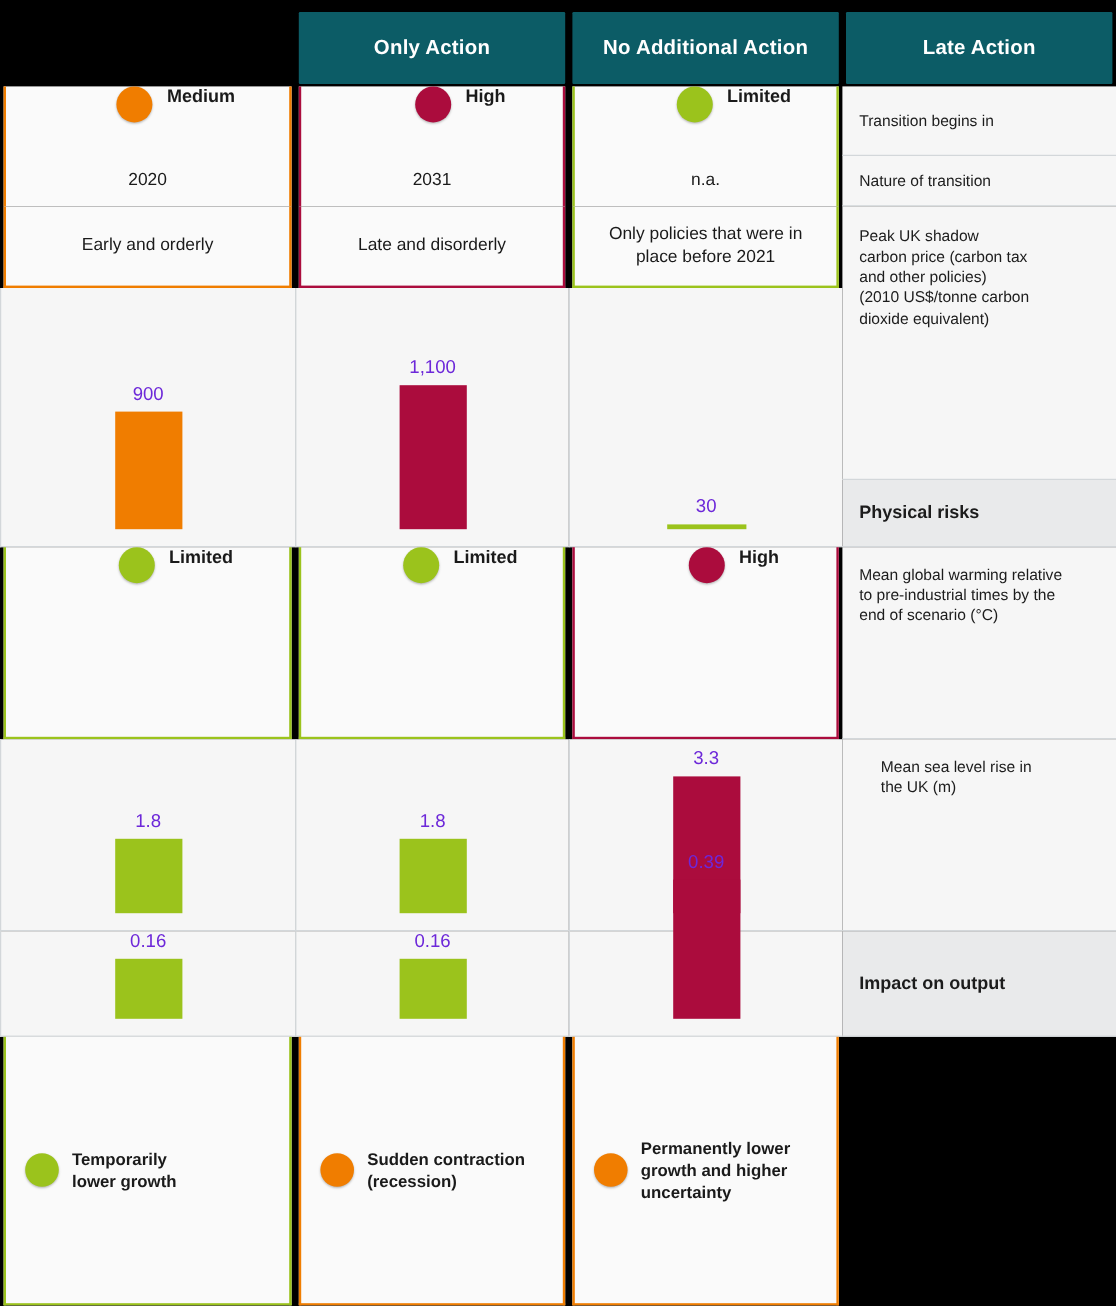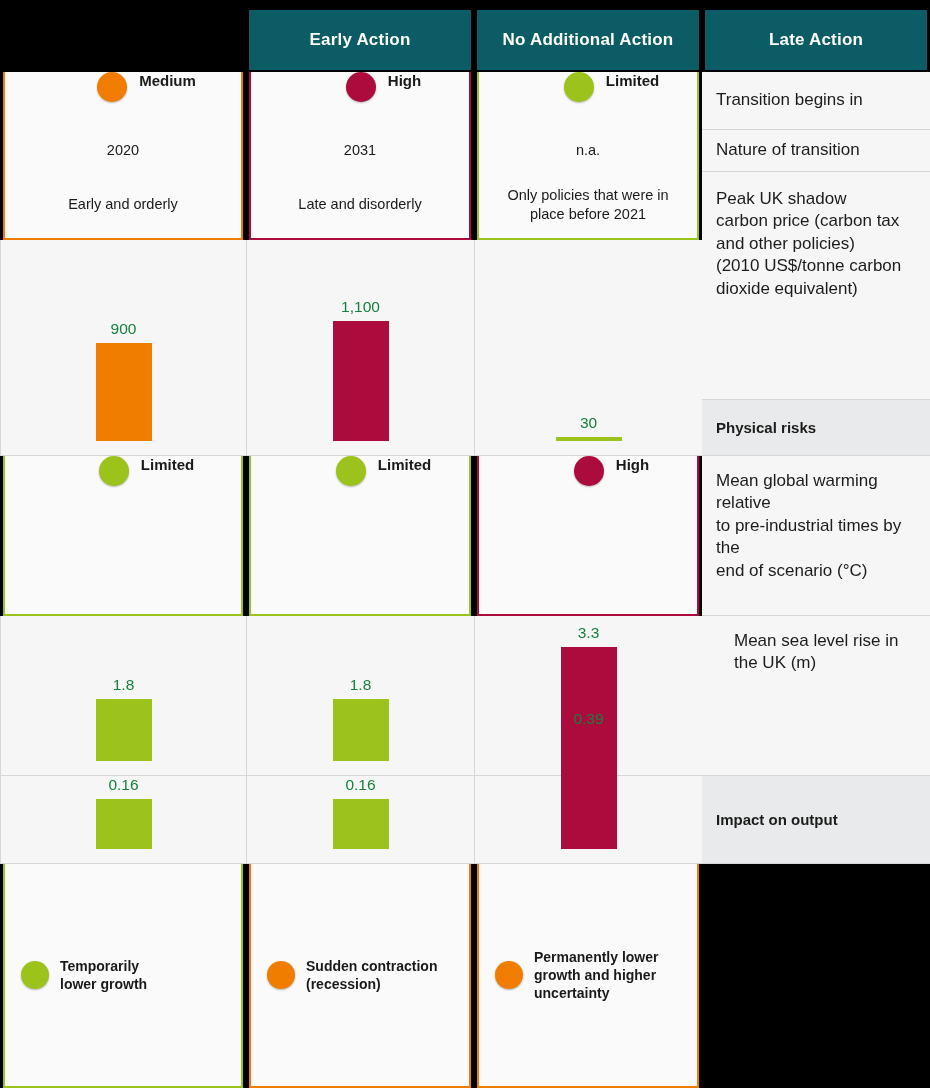--- a/index.html
+++ b/index.html
@@ -11,21 +11,21 @@
   .grid {
     position:absolute; inset:0;
     display:grid;
     grid-template-columns: 246px 228px 228px 228px;
     grid-template-rows: 72px 58px 42px 68px 160px 56px 160px 160px 88px 224px;
     gap:0;
   }
   .lbl  { background:#f6f6f6; display:flex; align-items:center; padding:0 14px;
           border-bottom:1px solid #d3d7da; }
   .lbl.shaded { background:#e9eaeb; }
-  .lbl .t { font-size:17px; line-height:1.32; color:#1c1c1c; }
+  .lbl .t { font-size:13px; line-height:1.32; color:#1c1c1c; }
   .lbl.bold .t { font-weight:bold; font-size:15px; }
   .corner { background:#000; }
 
   
   .hdr {
     background:#0c5c66; color:#fff;
     display:flex; align-items:center; justify-content:center;
     font-weight:bold; font-size:17px; letter-spacing:.2px;
     margin:10px 3px 2px 3px; border-radius:1px;
   }
@@ -48,31 +48,31 @@
   .impact .dot { width:28px; height:28px; border-radius:50%;
                  box-shadow:0 1px 2px rgba(0,0,0,.28); flex:none; }
   .impact .it { font-weight:bold; font-size:14px; line-height:1.3; }
 
   
   .chartcell { background:#f6f6f6; border-bottom:1px solid #d3d7da;
                border-left:1px solid #d3d7da; position:relative; }
   .single { position:absolute; left:0; right:0; bottom:14px; top:10px;
             display:flex; align-items:flex-end; justify-content:center; }
   .single .stack { display:flex; flex-direction:column; align-items:center; }
-  .single .v { font-size:15.5px; margin-bottom:5px; color:#15803d; }
+  .single .v { font-size:15.5px; margin-bottom:5px; color:#6d28d9; }
   .single .bar { width:56px; background:var(--c); }
 </style>
 </head>
 <body>
 
 <div id="sheet">
  <div class="grid">
 
   <div class="corner"></div>
-  <div class="hdr">Early Action</div>
+  <div class="hdr">Only Action</div>
   <div class="hdr">No Additional Action</div>
   <div class="hdr">Late Action</div>
 
   <div class="box bt bx risk" style="--c:#f07d00">
     <span class="dot" style="background:#f07d00"></span>
     <span class="rl">Medium</span>
       </div>
   <div class="box bt bx risk" style="--c:#ab0c3d">
     <span class="dot" style="background:#ab0c3d"></span>
     <span class="rl">High</span>

